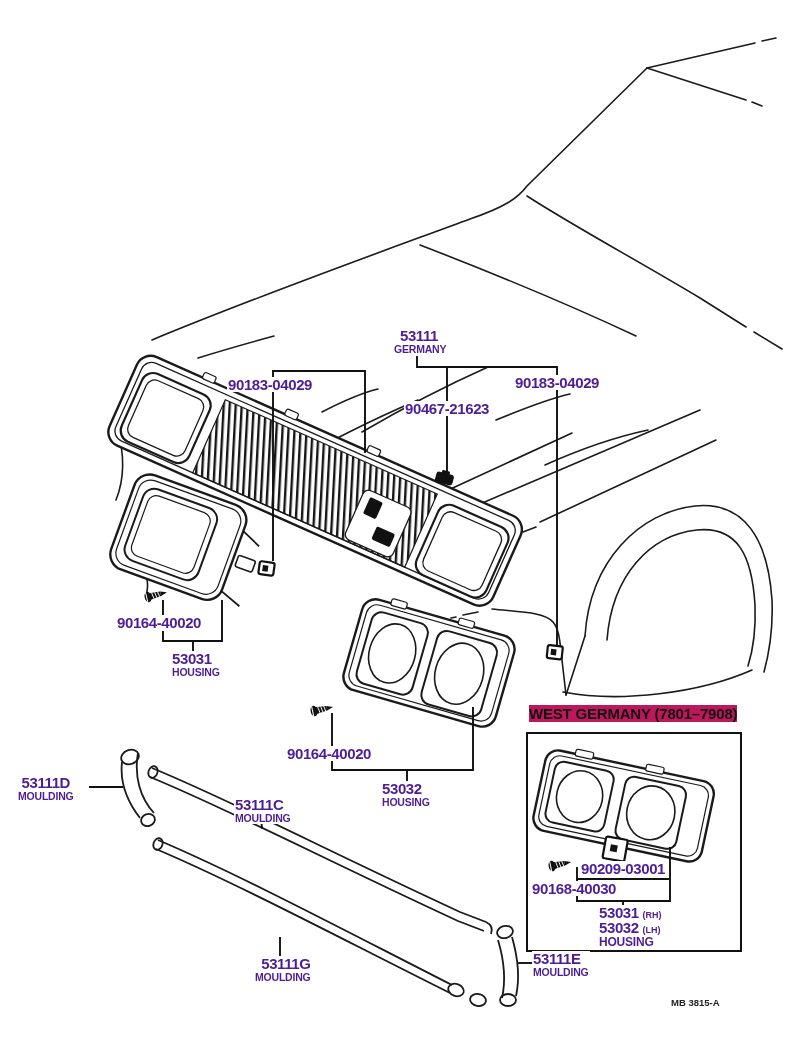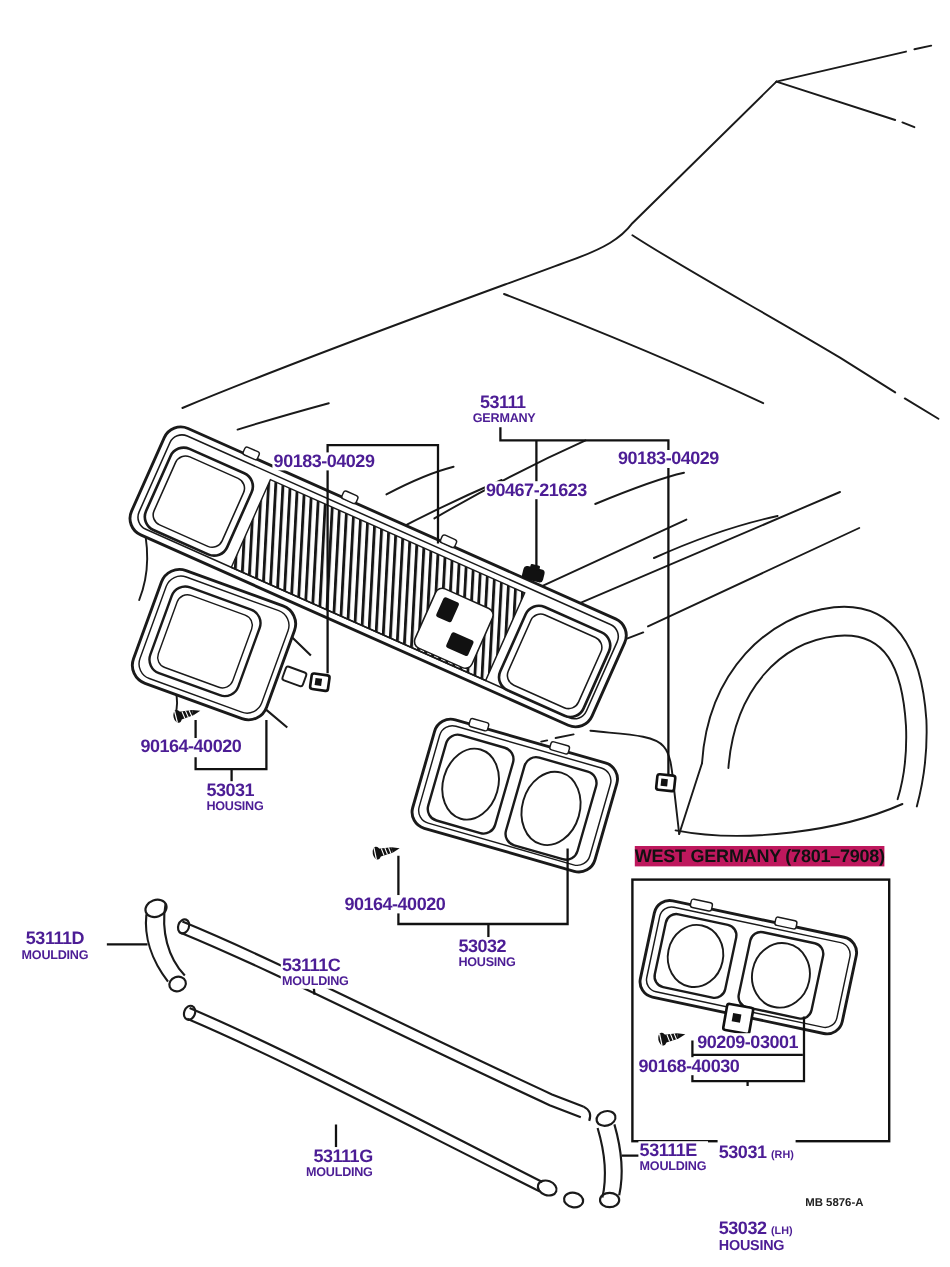--- a/index.html
+++ b/index.html
@@ -5,21 +5,21 @@
   html,body{margin:0;padding:0;background:#e8e8e8;}
   #page{position:relative;width:792px;height:1056px;background:#ffffff;margin:0 auto;overflow:hidden;
         font-family:"Liberation Sans",sans-serif;}
   #art{position:absolute;left:0;top:0;}
   .lbl{position:absolute;color:#4c1d95;background:#fff;padding:0 1px;line-height:1.0;
        font-weight:bold;white-space:nowrap;}
   .lbl .code{display:block;font-size:15px;letter-spacing:-0.4px;}
   .lbl .sub{display:block;font-size:10.5px;letter-spacing:-0.2px;margin-top:1px;}
   .lbl.center{text-align:center;}
   .lbl .suffix{font-size:9px;letter-spacing:0;}
-  .lbl .line{display:block;font-size:15px;letter-spacing:-0.4px;margin-top:48px;}
+  .lbl .line{display:block;font-size:15px;letter-spacing:-0.4px;}
   #wg-title{position:absolute;left:529px;top:705px;font-weight:bold;font-size:15px;
             letter-spacing:-0.2px;color:#111;background:#be185d;}
   #footer-code{position:absolute;left:671px;top:997px;font-weight:bold;font-size:9.5px;
                color:#222;letter-spacing:0;}
 </style>
 </head>
 <body>
 
 <div id="page">
 
@@ -257,15 +257,15 @@
 <div class="lbl" style="left:254px;top:956px;text-align:right;">
   <span class="code">53111G</span>
   <span class="sub">MOULDING</span>
 </div>
 
 <div class="lbl" style="left:532px;top:951px;">
   <span class="code">53111E</span>
   <span class="sub">MOULDING</span>
 </div>
 
-<div id="footer-code">MB 5876-A</div>
+<div id="footer-code">MB 3815-A</div>
 
 </div>
 
 </body></html>

